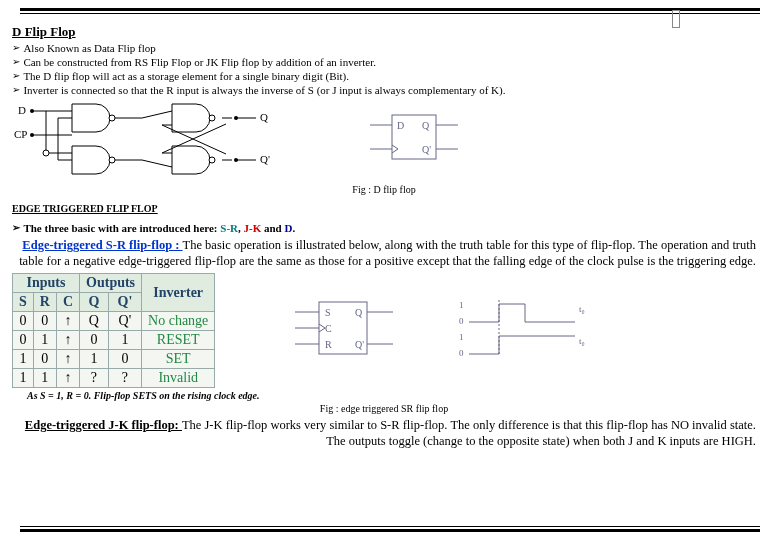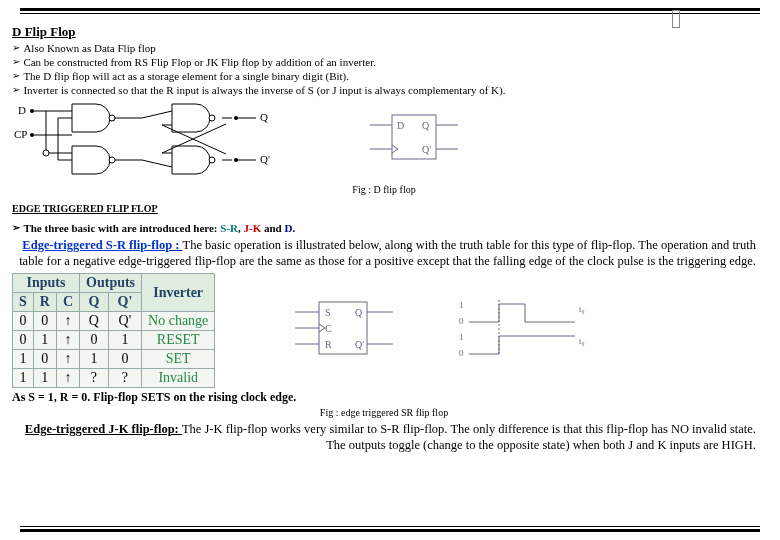--- a/index.html
+++ b/index.html
@@ -90,23 +90,24 @@
     text-align: center;
   }
   table.truth th {
     background: #e0ece0;
     color: #224466;
     font-weight: bold;
   }
   table.truth td { background: #f4f6f2; }
   .comment-cell { color: #228844; text-align: left; padding-left: 4px; }
   .small-note {
-    font-size: 12px;
-    font-weight: bold;
-    margin: 1px 0;
+    font-size: 10px;
+    font-weight: bold;
+    margin: 1px 15px;
+    font-style: italic;
   }
   .decor-mark {
     position: absolute;
     top: 10px; right: 100px;
     width: 6px; height: 16px;
     border: 1px solid #888;
   }
 </style>
 </head>
 <body>

